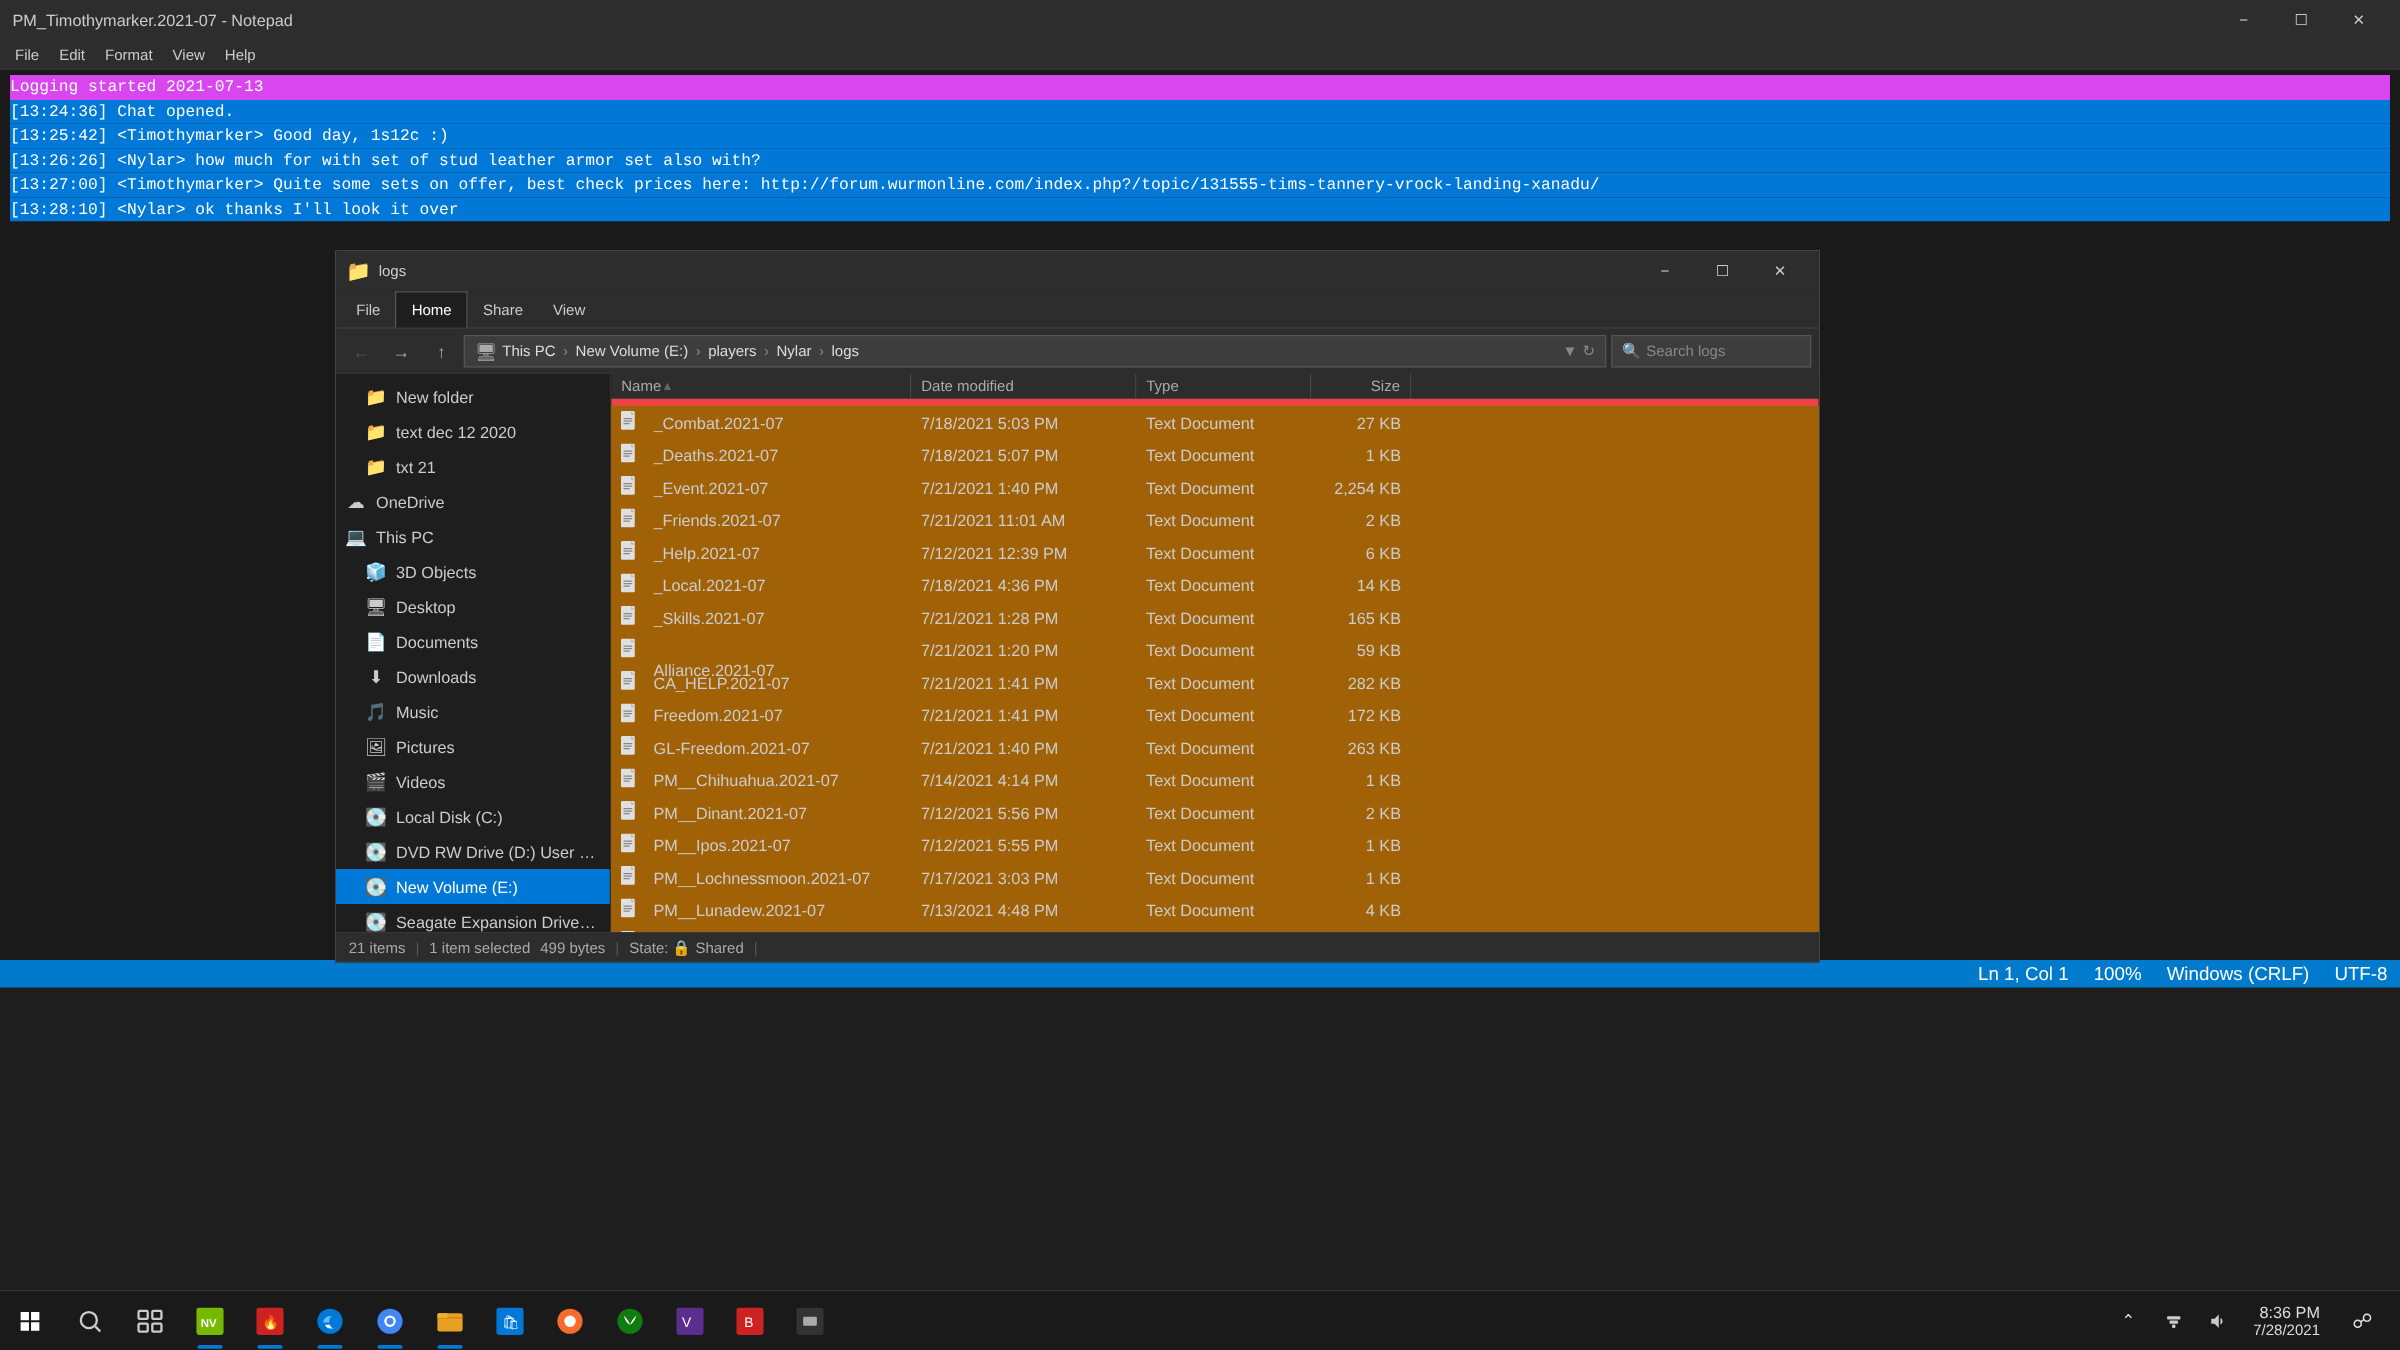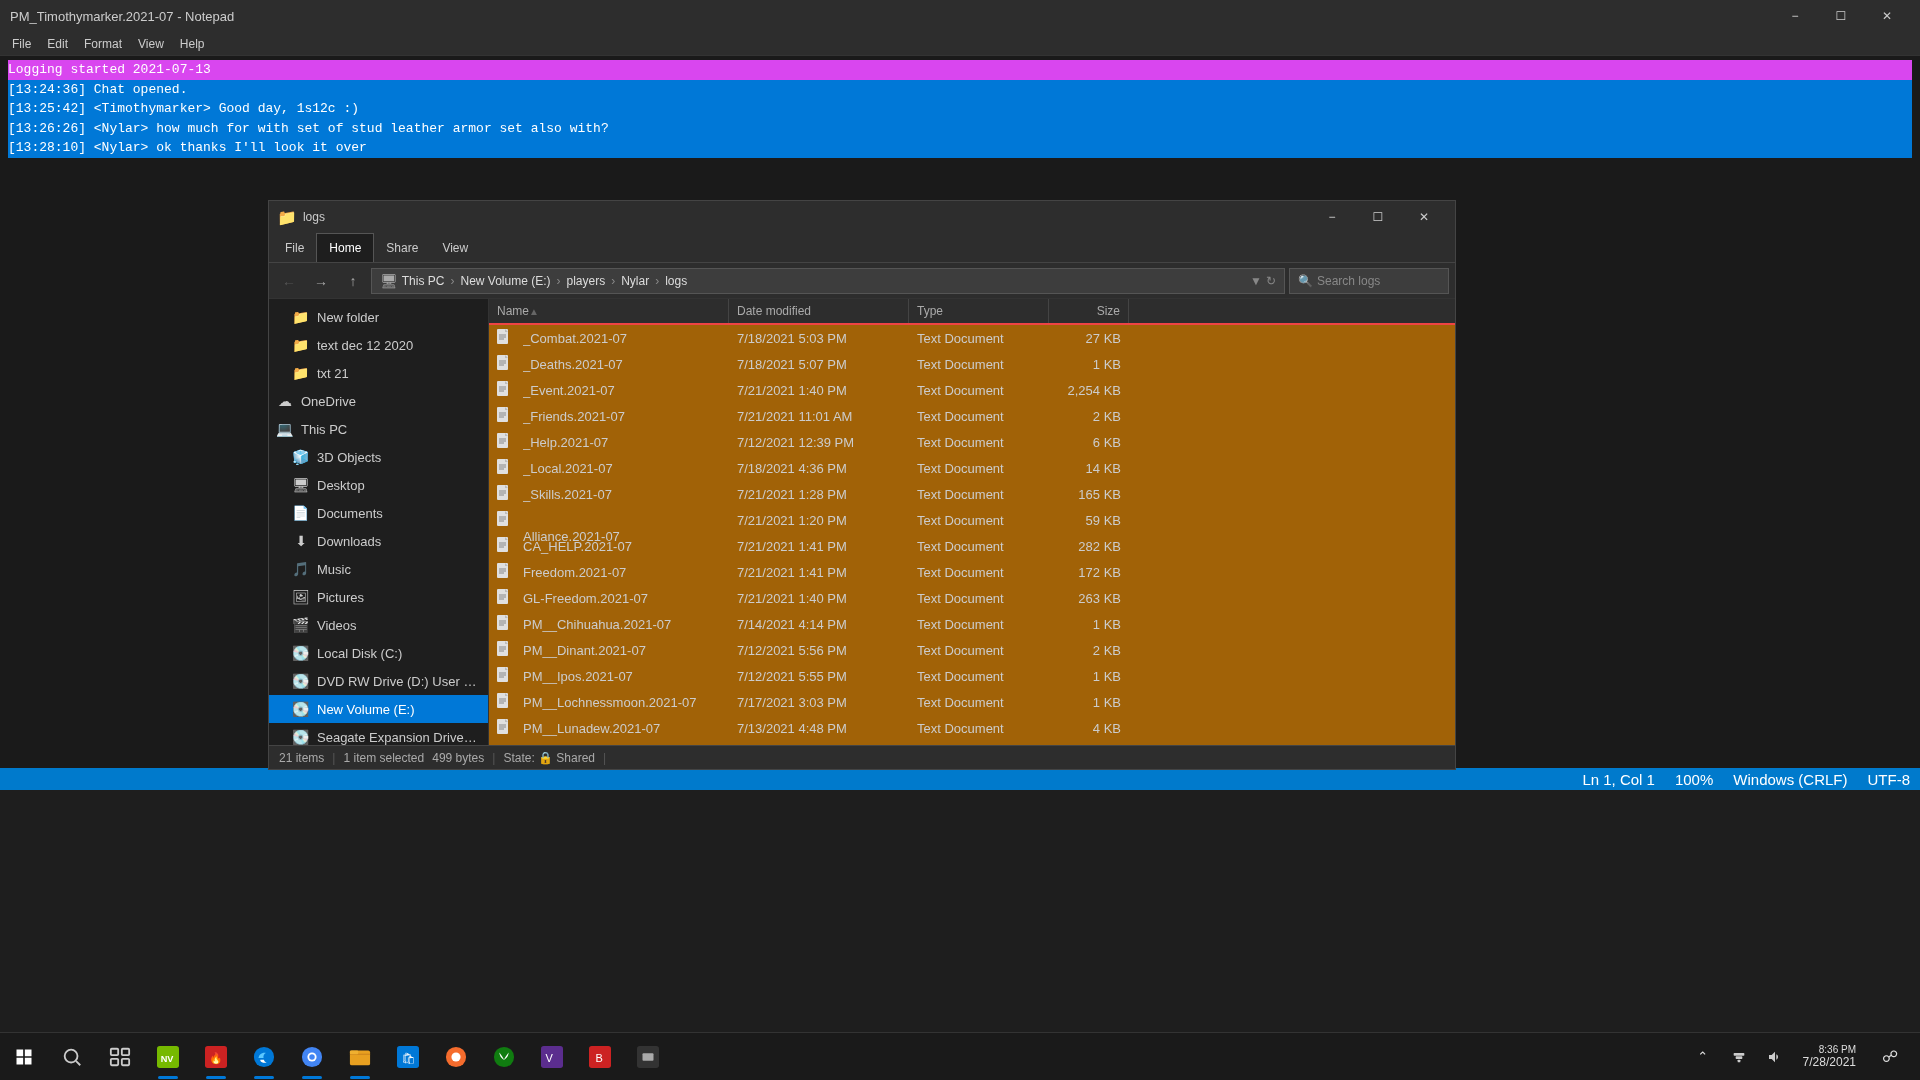--- a/index.html
+++ b/index.html
@@ -184,21 +184,21 @@
       overflow: hidden;
       display: flex;
       flex-direction: column;
     }
 
     #column-header {
       display: flex;
       align-items: flex-start;
       background: #2d2d2d;
       height: 26px;
-      border-bottom: 2px solid #ef4444;
+      border-bottom: 6px solid #ef4444;
       padding: 0;
       font-size: 12px;
       color: #aaa;
       flex-shrink: 0;
     }
     .col-header {
       padding: 0 8px;
       height: 100%;
       display: flex;
       align-items: center;
@@ -316,21 +316,21 @@
       color: #ddd;
       font-size: 12px;
     }
     #clock {
       display: flex;
       flex-direction: column;
       align-items: flex-end;
       padding: 0 8px;
       cursor: pointer;
     }
-    .clock-time { font-size: 10px; }
+    .clock-time { font-size: 13px; }
     .clock-date { font-size: 12px; }
 
     .sys-icon {
       width: 32px;
       height: 48px;
       display: flex;
       align-items: center;
       justify-content: center;
       cursor: pointer;
       font-size: 13px;
@@ -424,20 +424,21 @@
     <span class="menu-item">Edit</span>
     <span class="menu-item">Format</span>
     <span class="menu-item">View</span>
     <span class="menu-item">Help</span>
   </div>
   <div id="notepad-text-area">
       <div class="line" style="background: #d946ef; color: white; display: block;">Logging started 2021-07-13</div>
       <div class="line" style="background: rgb(0, 120, 215); color: white; display: block;">[13:24:36] Chat opened.</div>
       <div class="line" style="background: rgb(0, 120, 215); color: white; display: block;">[13:25:42] &lt;Timothymarker&gt; Good day, 1s12c :)</div>
       <div class="line" style="background: rgb(0, 120, 215); color: white; display: block;">[13:26:26] &lt;Nylar&gt; how much for with set of stud leather armor set also with?</div>
+      <div class="line" style="background: rgb(0, 120, 215); color: white; display: block;">[13:27:00] &lt;Timothymarker&gt; Quite some sets on offer, best check prices here: http://forum.wurmonline.com/index.php?/topic/131555-tims-tannery-vrock-landing-xanadu/</div>
       <div class="line" style="background: rgb(0, 120, 215); color: white; display: block;">[13:28:10] &lt;Nylar&gt; ok thanks I'll look it over</div>
     </div>
   <div id="notepad-bottom-bar">
     <span>Ln 1, Col 1</span>
     <span>100%</span>
     <span>Windows (CRLF)</span>
     <span>UTF-8</span>
   </div>
 </div>
 

